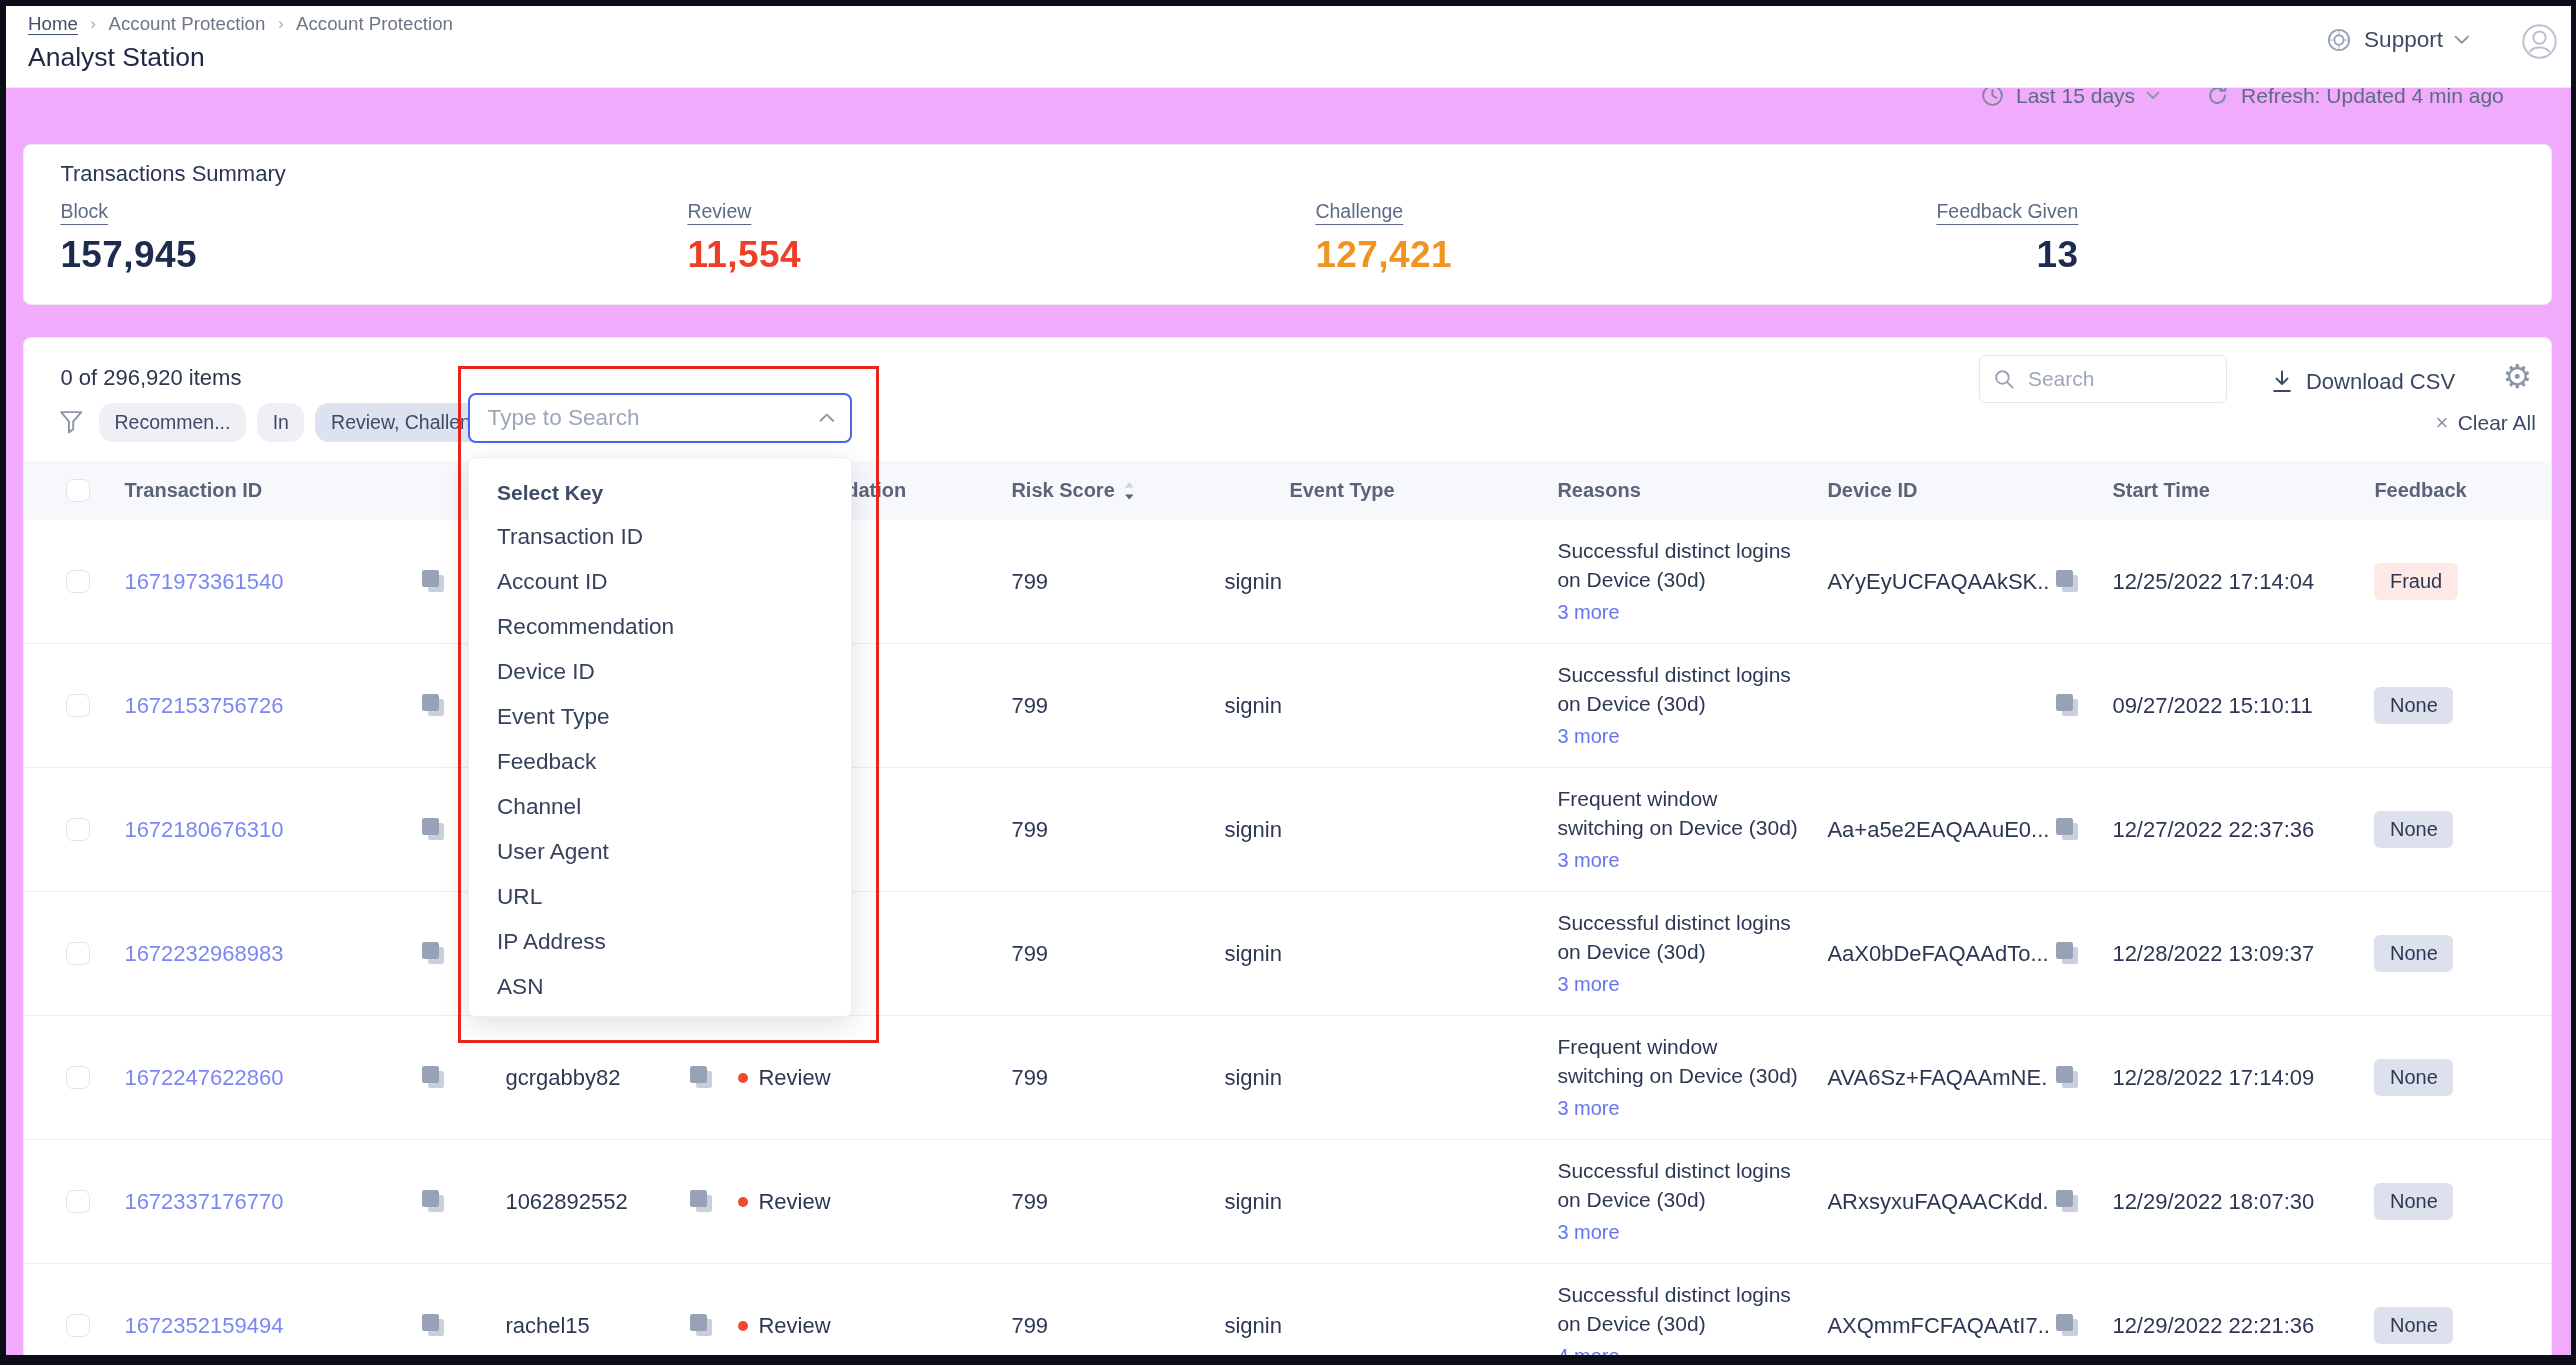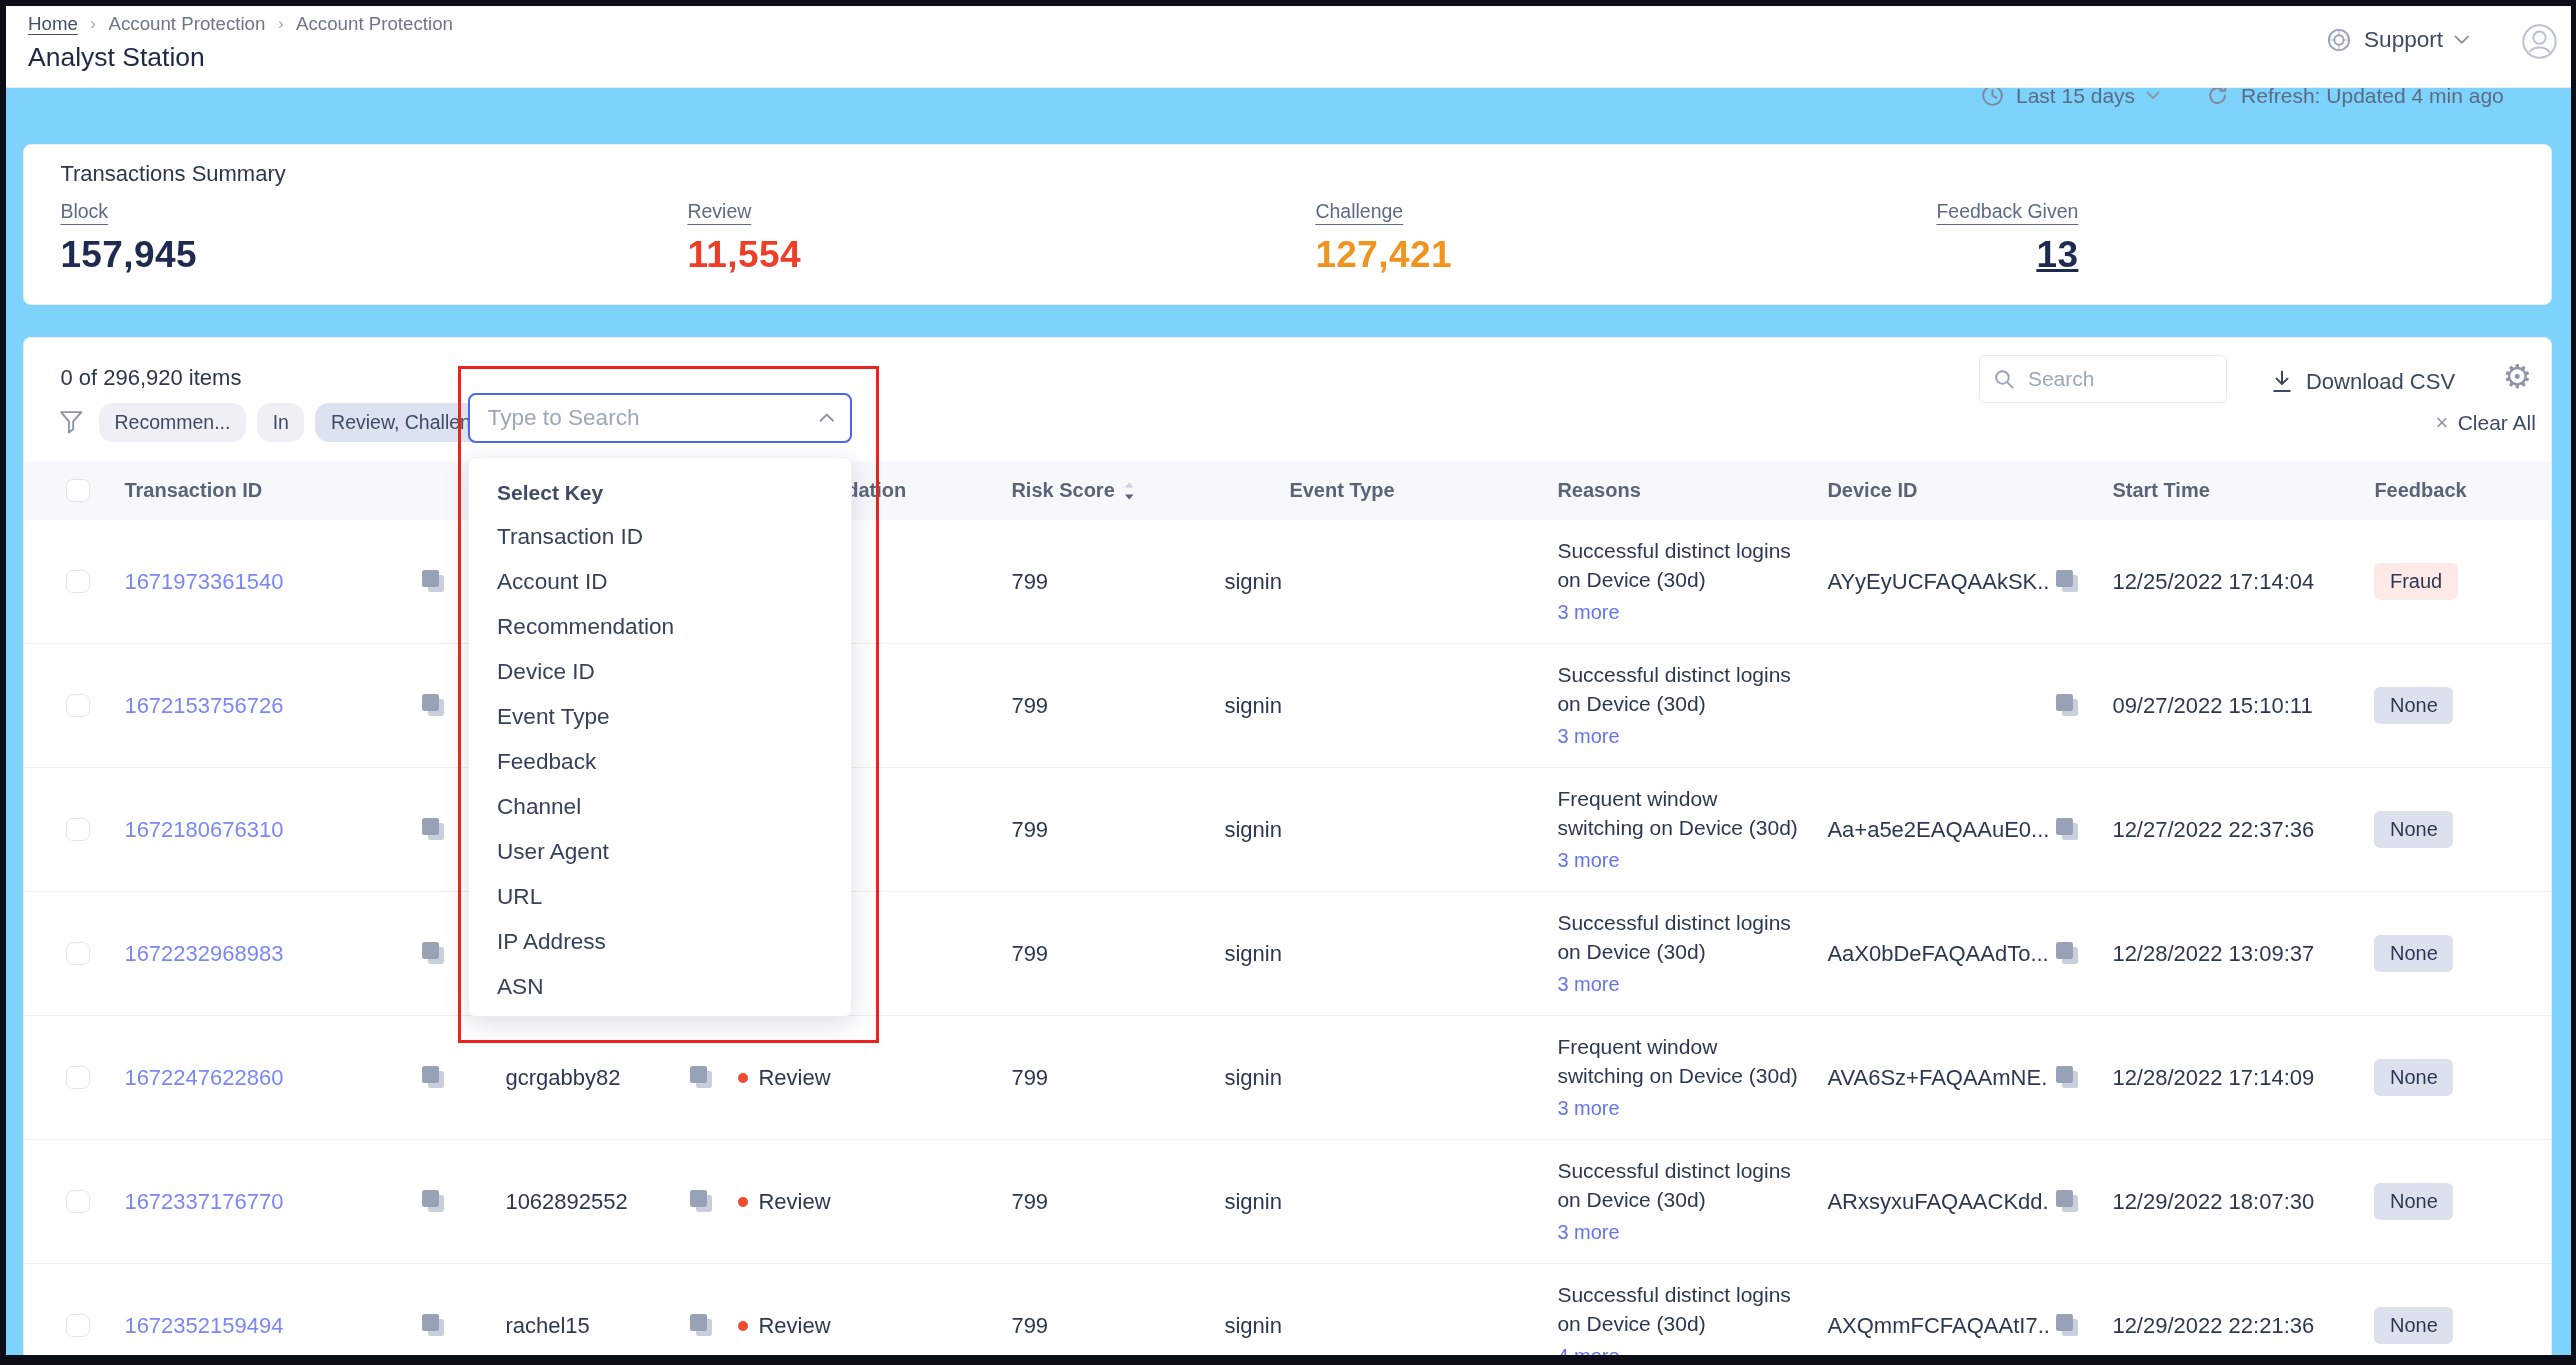--- a/index.html
+++ b/index.html
@@ -1,16 +1,16 @@
 <!DOCTYPE html>
 <html style="font-size:12.5px"><head>
 <meta charset="utf-8">
 <style>
   html,body{margin:0;padding:0;background:#fff;}
-  .screen{position:relative;width:2576px;height:1365px;background:#7dd3fc;overflow:hidden;
+  .screen{position:relative;width:2576px;height:1365px;background:#f0abfc;overflow:hidden;
           font-family:"Liberation Sans","DejaVu Sans",sans-serif;color:#2c3853;}
 
   
   .topbar{position:absolute;left:0;top:0;width:100%;height:87px;background:#fff;
           border-bottom:0.8px solid #e9ebf1;z-index:10;}
   .crumbs{position:absolute;left:28px;top:12.5px;display:flex;align-items:center;gap:12.5px;
           font-size:18.7px;color:#6d7689;}
   .crumb-home{color:#41506b;text-decoration:underline;text-underline-offset:3.9px;}
   .crumb-sep{color:#a3abbc;font-size:17px;}
   .page-title{position:absolute;left:28px;top:42px;font-size:26.5px;font-weight:500;color:#1e2946;}
@@ -182,21 +182,21 @@
     <div class="stat stat-1">
       <div class="lbl">Review</div>
       <div class="val" style="color: rgb(238, 62, 40);">11,554</div>
     </div>
     <div class="stat stat-2">
       <div class="lbl">Challenge</div>
       <div class="val" style="color: rgb(240, 147, 31);">127,421</div>
     </div>
     <div class="stat stat-3">
       <div class="lbl">Feedback Given</div>
-      <div class="val" style="color: rgb(29, 43, 80); text-decoration: underline;">13</div>
+      <div class="val" style="color: rgb(29, 43, 80);">13</div>
     </div>
   </div>
 
   <div class="main-card">
     <div class="items-count">0 of 296,920 items</div>
 
     <div class="search-box">
       <span>
         <svg width="22" height="22" viewBox="0 0 28 28">
             <circle cx="12" cy="12" r="8" fill="none" stroke="#9aa4b8" stroke-width="2.5"></circle>

